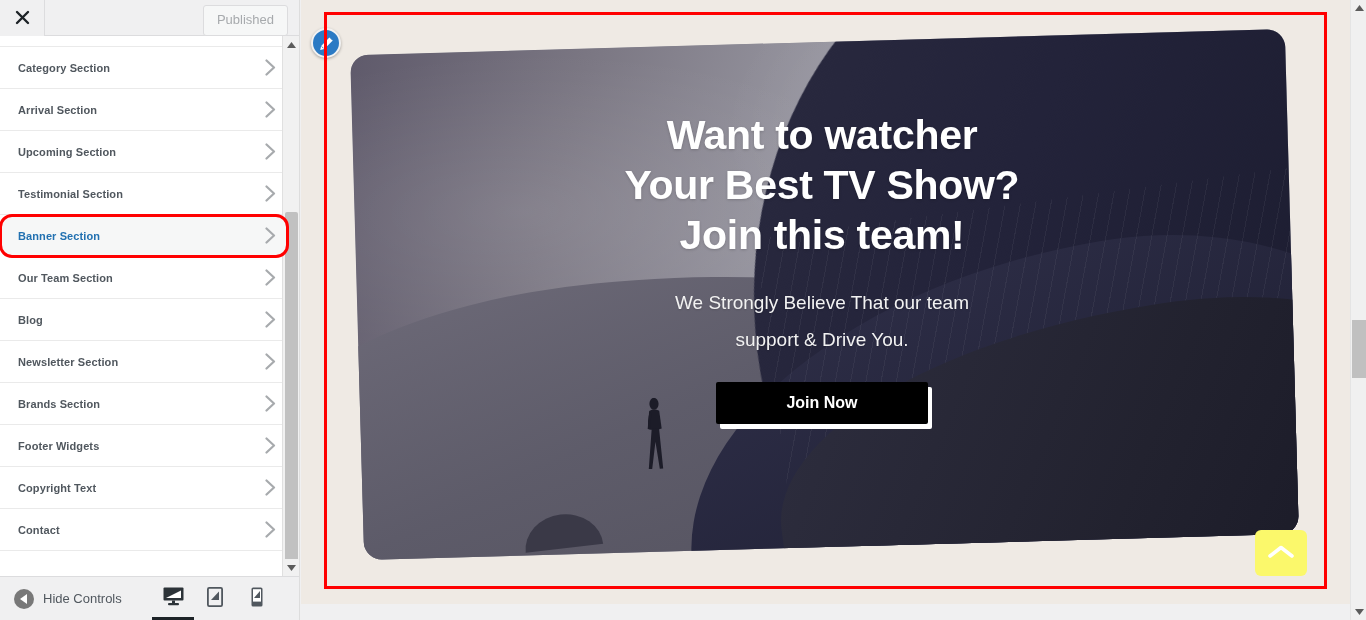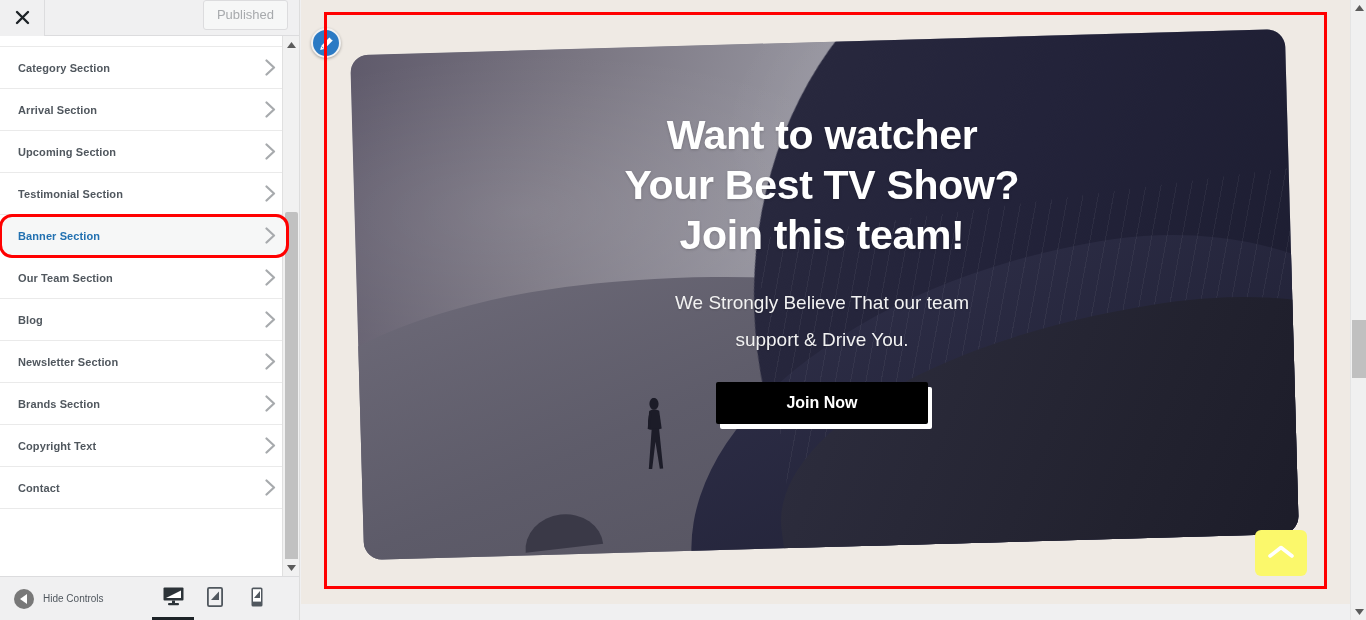--- a/index.html
+++ b/index.html
@@ -29,21 +29,21 @@
   #close-btn {
     width:45px; height:36px;
     display:flex; align-items:center; justify-content:center;
     background:#f0f0f1;
     border-right:1px solid #dcdcde;
     cursor:pointer;
   }
   #close-btn svg { display:block; }
   #publish-wrap {
     margin-left:auto; padding-right:12px;
-    display:flex; align-items:flex-start; height:36px;
+    display:flex; align-items:flex-end; height:36px;
   }
   #publish-btn {
     background:#f6f7f7;
     border:1px solid #dcdcde;
     border-radius:3px;
     color:#a7aaad;
     font-size:13px;
     padding:4px 13px 5px;
     line-height:1.5;
     cursor:default;
@@ -120,21 +120,21 @@
     display:flex; align-items:center;
     gap:9px; padding-left:14px;
     cursor:pointer;
   }
   #hide-controls .hc-circle {
     width:20px; height:20px; border-radius:50%;
     background:#787878;
     display:flex; align-items:center; justify-content:center;
   }
   #hide-controls .hc-text {
-    font-size:10px; color:#50575e;
+    font-size:13px; color:#50575e;
   }
   #device-btns {
     margin-left:auto;
     display:flex; align-items:stretch; height:44px;
     padding-right:22px;
   }
   .device-btn {
     width:42px; height:44px;
     display:flex; align-items:center; justify-content:center;
     cursor:pointer;
@@ -439,20 +439,28 @@
 
         <div class="cz-item">
           <span class="cz-label">Brands Section</span>
           <span class="cz-chevron">
             <svg width="11" height="17" viewBox="0 0 11 17">
                 <path d="M1.5 1.5 L9 8.5 L1.5 15.5" fill="none" stroke="#a7aaad" stroke-width="2.2" stroke-linecap="round" stroke-linejoin="round"></path>
               </svg>
           </span>
         </div>
 
+        <div class="cz-item">
+          <span class="cz-label">Footer Widgets</span>
+          <span class="cz-chevron">
+            <svg width="11" height="17" viewBox="0 0 11 17">
+                <path d="M1.5 1.5 L9 8.5 L1.5 15.5" fill="none" stroke="#a7aaad" stroke-width="2.2" stroke-linecap="round" stroke-linejoin="round"></path>
+              </svg>
+          </span>
+        </div>
 
         <div class="cz-item">
           <span class="cz-label">Copyright Text</span>
           <span class="cz-chevron">
             <svg width="11" height="17" viewBox="0 0 11 17">
                 <path d="M1.5 1.5 L9 8.5 L1.5 15.5" fill="none" stroke="#a7aaad" stroke-width="2.2" stroke-linecap="round" stroke-linejoin="round"></path>
               </svg>
           </span>
         </div>
 

